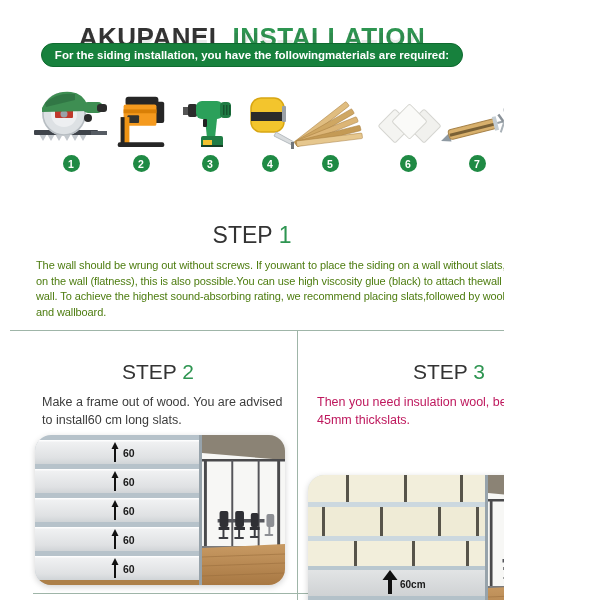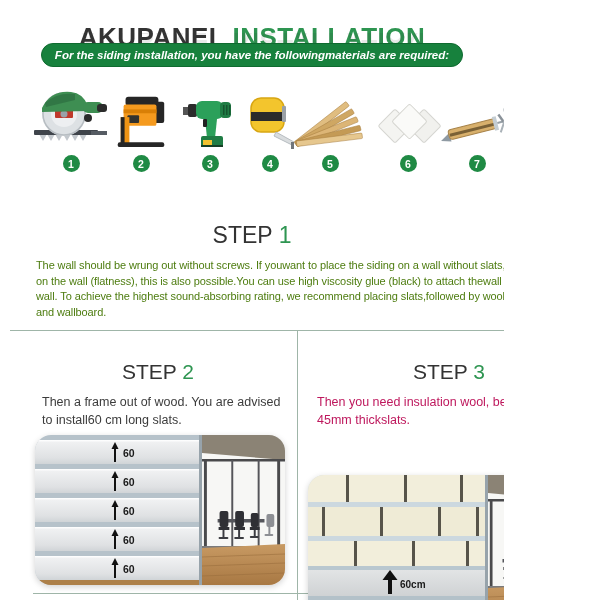--- a/index.html
+++ b/index.html
@@ -9,21 +9,21 @@
   
   .title{position:absolute;top:6px;left:0;width:100%;text-align:center;
          font-size:26px;font-weight:700;letter-spacing:.5px;color:#333;line-height:1.1;}
   .title .accent{color:var(--accent-green,#2e9551);}
   .title-reflection{position:absolute;top:33px;left:0;width:100%;text-align:center;
          font-size:26px;font-weight:700;letter-spacing:.5px;color:#333;line-height:1.1;
          transform:scaleY(-1);opacity:.1;height:15px;overflow:hidden;pointer-events:none;}
   .banner-row{position:absolute;top:43px;left:0;width:100%;text-align:center;}
   .banner{display:inline-block;background:var(--banner-green,#17813d);color:#fff;
           font-weight:700;font-size:11.5px;padding:5px 13px;border-radius:13px;
-          border:1px solid #0f6b30;font-style:italic;}
+          border:1px solid #0f6b30;}
 
   
   .tool{position:absolute;top:84px;transform:translateX(-50%);display:flex;
         flex-direction:column;align-items:center;}
   .iconbox{height:66px;display:flex;align-items:flex-end;justify-content:center;}
   .badge{margin-top:5px;width:17px;height:17px;border-radius:50%;
          background:var(--badge-green,#1f8a44);color:#fff;font-size:10.5px;font-weight:700;
          display:flex;align-items:center;justify-content:center;}
 
   
@@ -205,21 +205,21 @@
 
   <h2 class="step-head step1-head"><span>STEP</span> <span class="step-num">1</span></h2>
   <p class="step1-body">The wall should be wrung out without screws. If youwant to place the siding on a wall without slats,depending on the wall (flatness), this is also possible.You can use high viscosity glue (black) to attach thewall board to the wall. To achieve the highest sound-absorbing rating, we recommend placing slats,followed by wool insulation and wallboard.</p>
 
   <div class="hr-top"></div>
   <div class="v-center"></div>
   <div class="v-right"></div>
   <div class="hr-bottom"></div>
 
   <h2 class="step-head step2-head"><span>STEP</span> <span class="step-num">2</span></h2>
-  <p class="step2-body">Then a frame out of wood. You are advised to install60 cm long slats.</p>
+  <p class="step2-body">Make a frame out of wood. You are advised to install60 cm long slats.</p>
 
   <div class="fig fig2">
     <svg width="250" height="150" viewBox="0 0 250 150" preserveAspectRatio="none">
       <defs>
         <linearGradient id="bandg" x1="0" y1="0" x2="0" y2="1">
           <stop offset="0" stop-color="#f2f3f4"></stop>
             <stop offset="0.75" stop-color="#dfe1e3"></stop>
             <stop offset="1" stop-color="#d0d4d7"></stop>
         </linearGradient>
         <linearGradient id="floorg" x1="0" y1="0" x2="0" y2="1">

